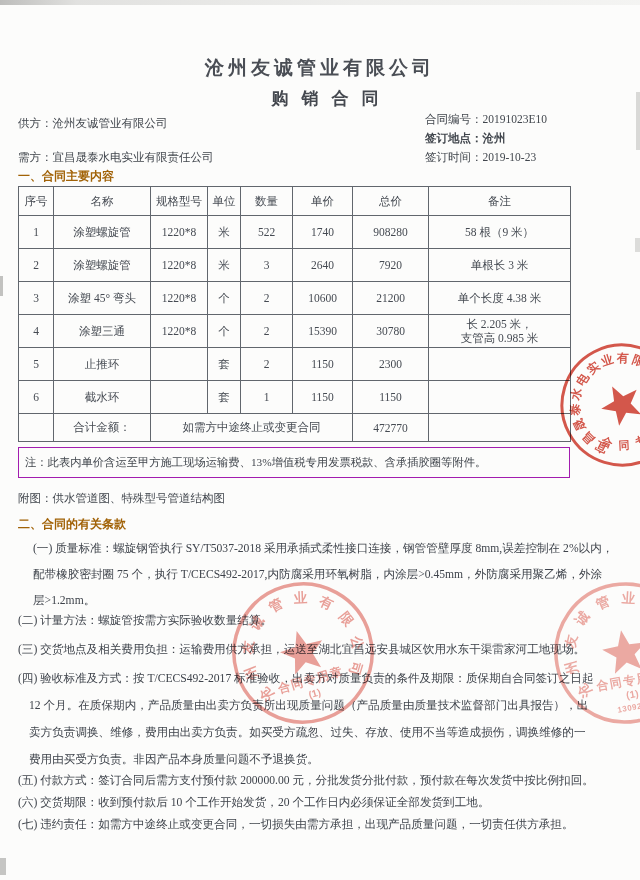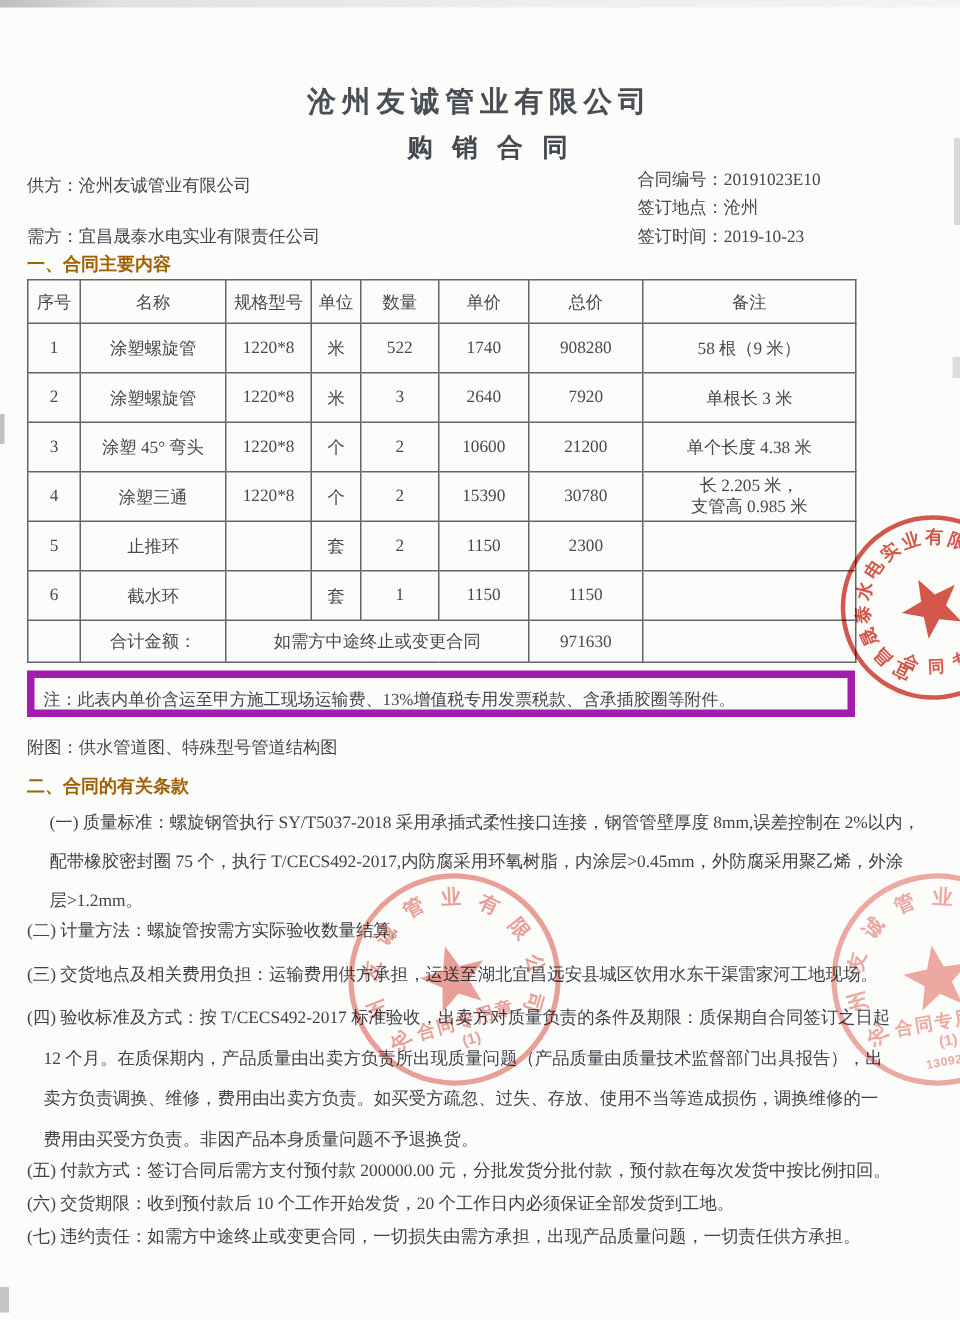--- a/index.html
+++ b/index.html
@@ -19,39 +19,39 @@
 
   .company-title { position:absolute; top:55px; left:0; width:640px; text-align:center;
                    font-size:19px; font-weight:bold; letter-spacing:4px; color:#4a4e55; }
   .doc-title { position:absolute; top:87px; left:0; width:640px; text-align:center;
                font-size:17px; font-weight:bold; letter-spacing:13px; padding-left:23px; color:#44484f; }
 
   .meta-line { position:absolute; font-size:11.5px; white-space:nowrap; color:#41464d; }
   .m-supplier { left:18px; top:116px; }
   .m-buyer    { left:18px; top:150px; }
   .m-cno      { left:425px; top:112px; }
-  .m-place    { left:425px; top:131px; }
+  .m-place    { left:425px; top:131px;font-weight:bold; }
   .m-date     { left:425px; top:150px; }
 
   .sec-heading { position:absolute; font-size:12px; font-weight:bold; color:#a16207; white-space:nowrap; }
   .sec1 { left:18px; top:168px; }
   .sec2 { left:18px; top:516px; }
 
   table.items { position:absolute; left:18px; top:186px; width:552px;
                 border-collapse:collapse; table-layout:fixed;
                 font-size:11.5px; color:#454a52; }
   table.items th, table.items td { border:1px solid #61666d; text-align:center;
                 font-weight:normal; padding:1px 2px; overflow:hidden; }
   table.items thead tr { height:29px; }
   table.items tbody tr { height:33px; }
   table.items tr.total-row { height:28px; }
   table.items td.rem2 { line-height:14px; }
 
   .note-box { position:absolute; left:18px; top:447px; width:552px; height:31px;
-              border:5px solid #a21caf; font-size:11.3px; color:#41464d;
+              border:1px solid #a21caf; font-size:11.3px; color:#41464d;
               padding:7px 0 0 6px; white-space:nowrap; }
   .attach-line { position:absolute; left:18px; top:491px; font-size:11.5px; color:#41464d; white-space:nowrap; }
 
   .clause { position:absolute; left:18px; width:608px; font-size:11.6px;
             color:#3e434b; white-space:nowrap; }
   .clause .cl-line { line-height:22px; }
   .clause.ml .cl-line { line-height:26px; }
   .clause.ml4 .cl-line { line-height:27px; }
   .clause.hang .cl-line + .cl-line { padding-left:11px; }
 
@@ -160,21 +160,21 @@
           <td>套</td>
           <td>1</td>
           <td>1150</td>
           <td>1150</td>
           <td></td>
         </tr>
         <tr class="total-row">
           <td></td>
           <td>合计金额：</td>
           <td colspan="4">如需方中途终止或变更合同</td>
-          <td>971630</td>
+          <td>472770</td>
           <td></td>
         </tr>
       </tbody>
   </table>
 
   <div class="note-box">注：此表内单价含运至甲方施工现场运输费、13%增值税专用发票税款、含承插胶圈等附件。</div>
   <div class="attach-line">附图：供水管道图、特殊型号管道结构图</div>
 
   <div class="sec-heading sec2">二、合同的有关条款</div>
   <div id="clauses">

